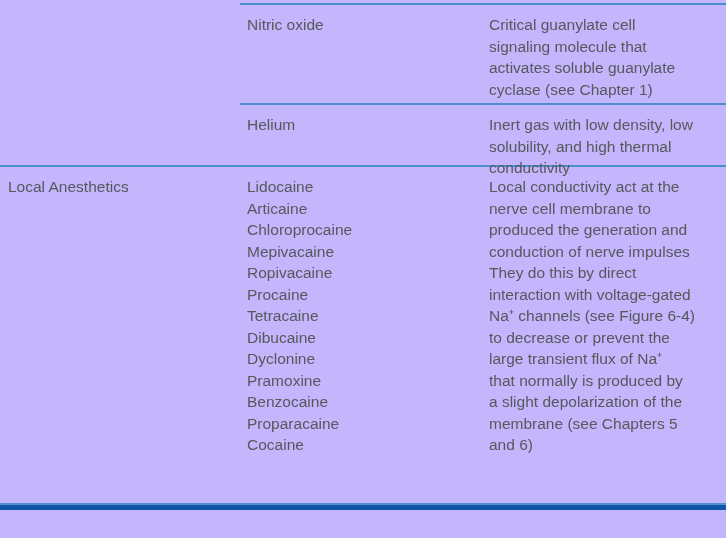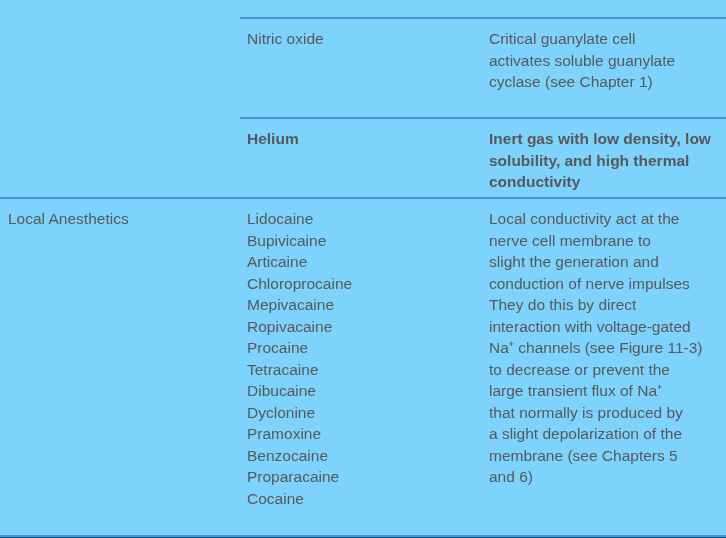--- a/index.html
+++ b/index.html
@@ -4,35 +4,35 @@
 <style>
   html, body {
     margin: 0;
     padding: 0;
     background: #ffffff;
   }
   .page {
     position: relative;
     width: 726px;
     height: 538px;
-    background: #7dd3fc;
+    background: #c4b5fd;
     font-family: "Liberation Sans", sans-serif;
     font-size: 15.5px;
     line-height: 21.5px;
     color: #57585b;
     overflow: hidden;
     box-sizing: border-box;
-    padding-top: 17px;
+    padding-top: 3px;
   }
   .row {
     display: flex;
     box-sizing: border-box;
   }
   .row-1 { height: 100px; }
-  .row-2 { height: 80px; font-weight: bold; }
+  .row-2 { height: 62px; }
   .row-3 { height: 338px; border-top: 2px solid #4a90d0; justify-content: flex-end; }
   .cat-col {
     width: 240px;
     box-sizing: border-box;
     padding: 9px 10px 0 8px;
     flex: none;
   }
   .content {
     flex: 1;
     display: flex;
@@ -71,20 +71,21 @@
     </div>
     <div class="content">
       <div class="agents-col">
         <div>
             <div class="agent">Nitric oxide</div>
           </div>
       </div>
       <div class="desc-col">
         <div>
             <div class="line">Critical guanylate cell</div>
+            <div class="line">signaling molecule that</div>
             <div class="line">activates soluble guanylate</div>
             <div class="line">cyclase (see Chapter 1)</div>
           </div>
       </div>
     </div>
   </div>
 
   <div class="row row-2 row-partial">
     <div class="cat-col">
       <span></span>
@@ -106,44 +107,43 @@
   </div>
 
   <div class="row row-3">
     <div class="cat-col">
       <span>Local Anesthetics</span>
     </div>
     <div class="content">
       <div class="agents-col">
         <div>
             <div class="agent">Lidocaine</div>
-            <div class="agent">Bupivicaine</div>
             <div class="agent">Articaine</div>
             <div class="agent">Chloroprocaine</div>
             <div class="agent">Mepivacaine</div>
             <div class="agent">Ropivacaine</div>
             <div class="agent">Procaine</div>
             <div class="agent">Tetracaine</div>
             <div class="agent">Dibucaine</div>
             <div class="agent">Dyclonine</div>
             <div class="agent">Pramoxine</div>
             <div class="agent">Benzocaine</div>
             <div class="agent">Proparacaine</div>
             <div class="agent">Cocaine</div>
           </div>
       </div>
       <div class="desc-col">
         <div>
             <div class="line">Local conductivity act at the</div>
             <div class="line">nerve cell membrane to</div>
-            <div class="line">slight the generation and</div>
+            <div class="line">produced the generation and</div>
             <div class="line">conduction of nerve impulses</div>
             <div class="line">They do this by direct</div>
             <div class="line">interaction with voltage-gated</div>
-            <div class="line">Na⁺ channels (see Figure 11-3)</div>
+            <div class="line">Na⁺ channels (see Figure 6-4)</div>
             <div class="line">to decrease or prevent the</div>
             <div class="line">large transient flux of Na⁺</div>
             <div class="line">that normally is produced by</div>
             <div class="line">a slight depolarization of the</div>
             <div class="line">membrane (see Chapters 5</div>
             <div class="line">and 6)</div>
           </div>
       </div>
     </div>
   </div>

